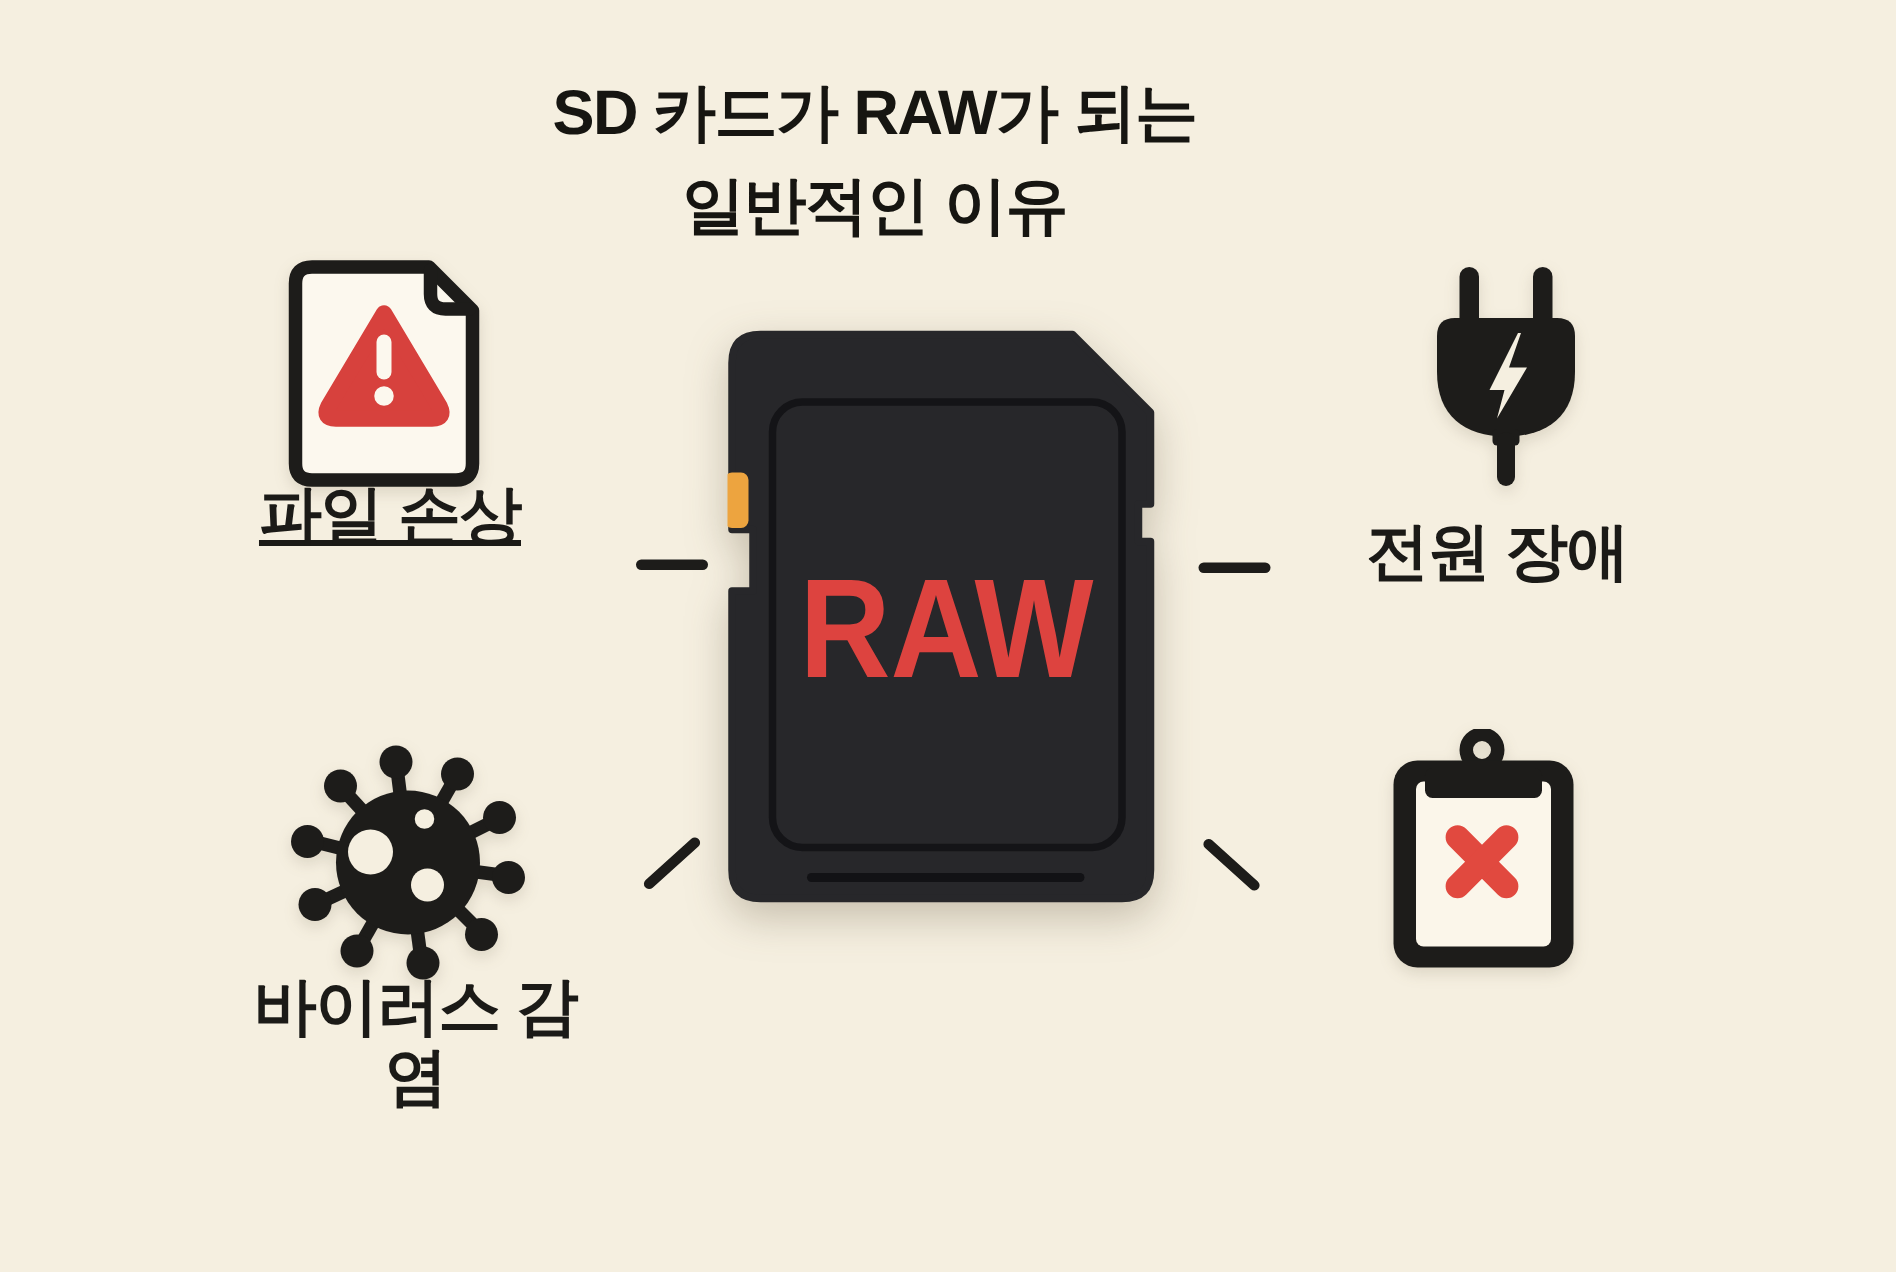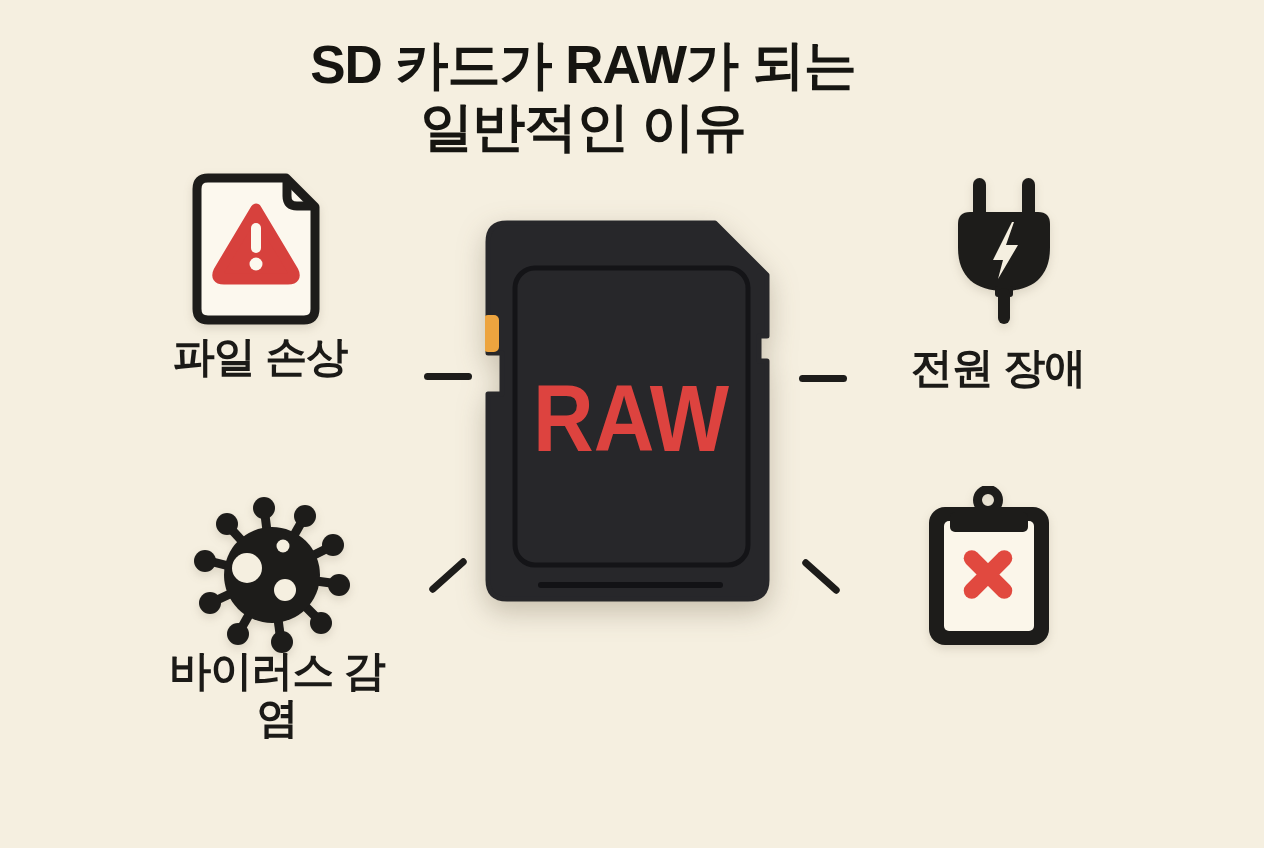--- a/index.html
+++ b/index.html
@@ -9,38 +9,38 @@
   }
   .canvas{
     position:relative;
     width:1264px;height:848px;
     background:#f5efe0;
     overflow:hidden;
     color:#1d1c1a;
   }
   .title{
     position:absolute;
-    left:0;top:34px;width:1166px;
+    left:0;top:44px;width:1166px;
     text-align:center;
-    font-size:53px;
+    font-size:42px;
     font-weight:800;
     line-height:62px;
     letter-spacing:-1px;
     color:#161511;
   }
   .reason-label{
     position:absolute;
     text-align:center;
     font-size:42px;
     font-weight:800;
     line-height:47px;
     letter-spacing:-1px;
     color:#1b1a17;
   }
-  .lbl-file   {left:140px;top:333px;width:240px;}
+  .lbl-file   {left:140px;top:319px;width:240px;text-decoration:underline;}
   .lbl-power  {left:878px;top:333px;width:240px;margin-top:11px;}
   .lbl-virus  {left:157px;top:647px;width:240px;}
   .lbl-format {left:851px;top:661px;width:240px;}
   .icon-svg{position:absolute;filter:drop-shadow(0 4px 5px rgba(80,65,40,.15));}
   .doc-icon   {left:192px;top:173px;}
   .plug-icon  {left:956px;top:176px;}
   .virus-icon {left:187px;top:490px;}
   .clip-icon  {left:925px;top:486px;}
   .sdcard-svg{
     position:absolute;left:485px;top:220px;

